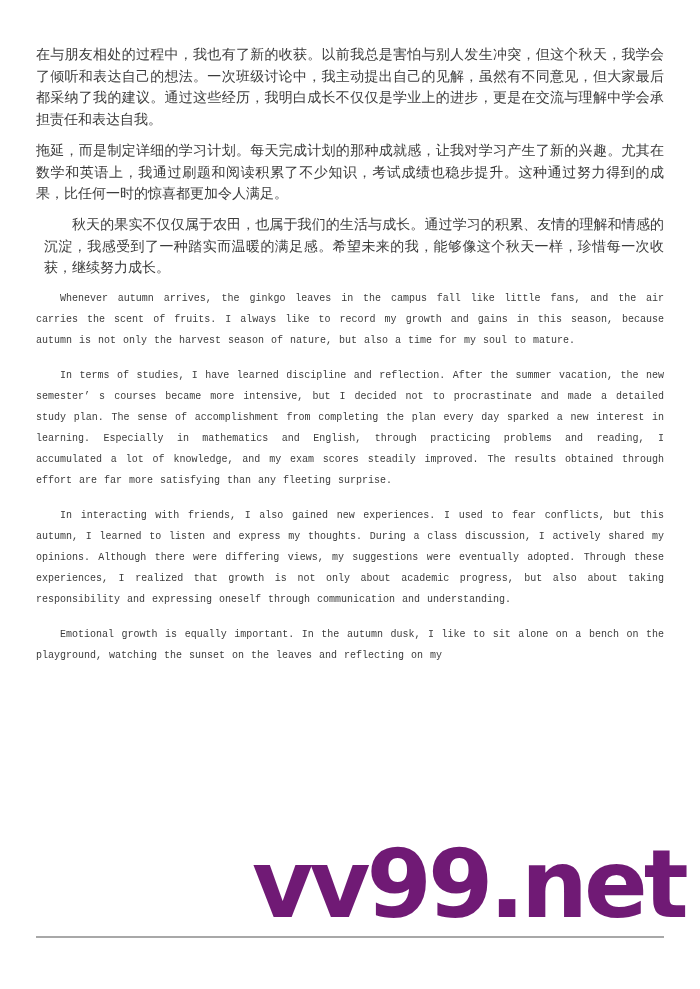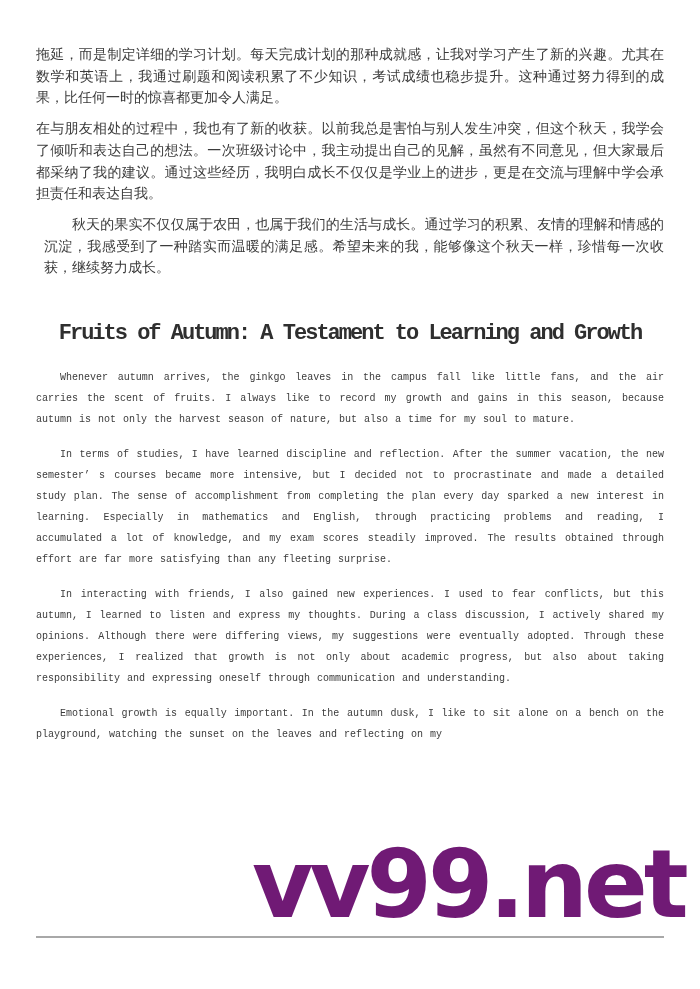--- a/index.html
+++ b/index.html
@@ -80,28 +80,27 @@
 </style>
 </head>
 <body>
 
 <div class="page">
 
   <div class="watermark">vv99.net</div>
 
   <div class="content">
 
+    <p class="cn-paragraph">在与朋友相处的过程中，我也有了新的收获。以前我总是害怕与别人发生冲突，但这个秋天，我学会了倾听和表达自己的想法。一次班级讨论中，我主动提出自己的见解，虽然有不同意见，但大家最后都采纳了我的建议。通过这些经历，我明白成长不仅仅是学业上的进步，更是在交流与理解中学会承担责任和表达自我。</p>
+
     <p class="cn-paragraph">拖延，而是制定详细的学习计划。每天完成计划的那种成就感，让我对学习产生了新的兴趣。尤其在数学和英语上，我通过刷题和阅读积累了不少知识，考试成绩也稳步提升。这种通过努力得到的成果，比任何一时的惊喜都更加令人满足。</p>
-
-    <p class="cn-paragraph">在与朋友相处的过程中，我也有了新的收获。以前我总是害怕与别人发生冲突，但这个秋天，我学会了倾听和表达自己的想法。一次班级讨论中，我主动提出自己的见解，虽然有不同意见，但大家最后都采纳了我的建议。通过这些经历，我明白成长不仅仅是学业上的进步，更是在交流与理解中学会承担责任和表达自我。</p>
 
 
     <p class="cn-paragraph cn-indent">秋天的果实不仅仅属于农田，也属于我们的生活与成长。通过学习的积累、友情的理解和情感的沉淀，我感受到了一种踏实而温暖的满足感。希望未来的我，能够像这个秋天一样，珍惜每一次收获，继续努力成长。</p>
 
-    <h1 class="en-title">Fruits of Autumn: A Testament to Learning and Growth</h1>
 
     <p class="en-paragraph">Whenever autumn arrives, the ginkgo leaves in the campus fall like little fans, and the air carries the scent of fruits. I always like to record my growth and gains in this season, because autumn is not only the harvest season of nature, but also a time for my soul to mature.</p>
 
     <p class="en-paragraph">In terms of studies, I have learned discipline and reflection. After the summer vacation, the new semester’ s courses became more intensive, but I decided not to procrastinate and made a detailed study plan. The sense of accomplishment from completing the plan every day sparked a new interest in learning. Especially in mathematics and English, through practicing problems and reading, I accumulated a lot of knowledge, and my exam scores steadily improved. The results obtained through effort are far more satisfying than any fleeting surprise.</p>
 
     <p class="en-paragraph">In interacting with friends, I also gained new experiences. I used to fear conflicts, but this autumn, I learned to listen and express my thoughts. During a class discussion, I actively shared my opinions. Although there were differing views, my suggestions were eventually adopted. Through these experiences, I realized that growth is not only about academic progress, but also about taking responsibility and expressing oneself through communication and understanding.</p>
 
     <p class="en-paragraph">Emotional growth is equally important. In the autumn dusk, I like to sit alone on a bench on the playground, watching the sunset on the leaves and reflecting on my</p>
 
   </div>

